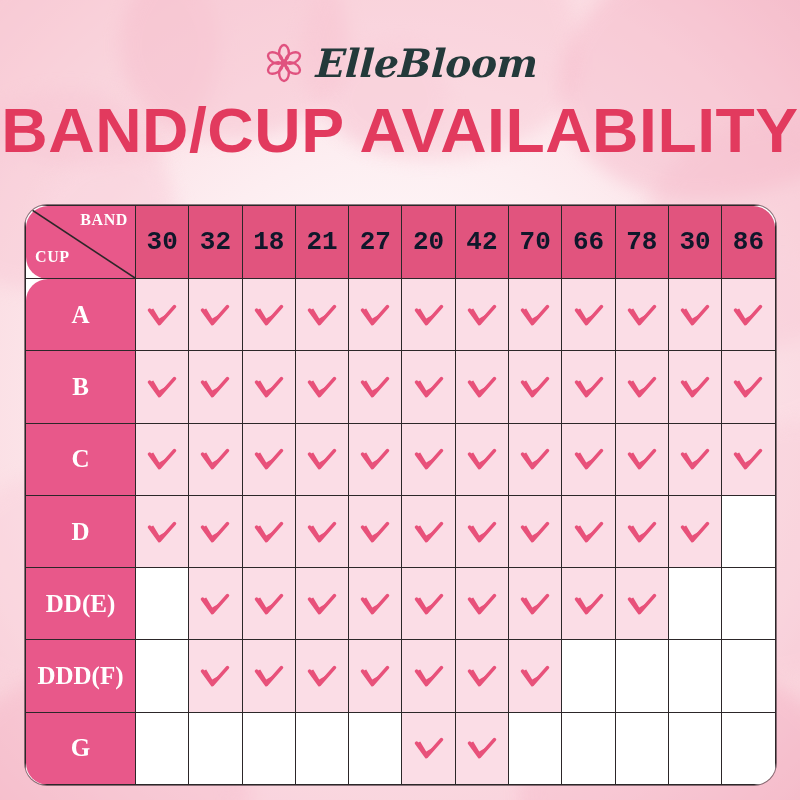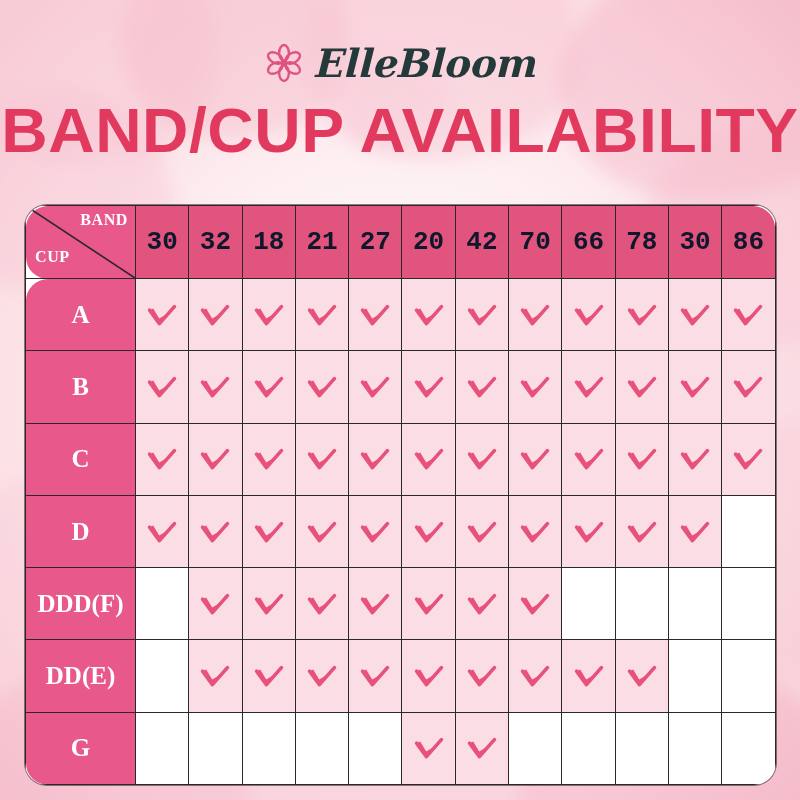--- a/index.html
+++ b/index.html
@@ -548,20 +548,80 @@
           </td>
           <td class="cell on">
             <svg class="check" viewBox="0 0 30 22">
               <path d="M2.6 6.2 L12.4 19.6 L27.4 2.6 L24.2 7.4 L12.2 14.6 L6.2 4.6 Z" fill="#e8517a"></path>
               <path d="M2.6 6.2 L12.4 19.6 L27.4 2.6" fill="none" stroke="#e8517a" stroke-width="3.6" stroke-linecap="round" stroke-linejoin="round"></path>
             </svg>
           </td>
           <td class="cell"></td>
         </tr>
         <tr>
+          <th class="cup-head">DD(E)</th>
+          <td class="cell"></td>
+          <td class="cell on">
+            <svg class="check" viewBox="0 0 30 22">
+              <path d="M2.6 6.2 L12.4 19.6 L27.4 2.6 L24.2 7.4 L12.2 14.6 L6.2 4.6 Z" fill="#e8517a"></path>
+              <path d="M2.6 6.2 L12.4 19.6 L27.4 2.6" fill="none" stroke="#e8517a" stroke-width="3.6" stroke-linecap="round" stroke-linejoin="round"></path>
+            </svg>
+          </td>
+          <td class="cell on">
+            <svg class="check" viewBox="0 0 30 22">
+              <path d="M2.6 6.2 L12.4 19.6 L27.4 2.6 L24.2 7.4 L12.2 14.6 L6.2 4.6 Z" fill="#e8517a"></path>
+              <path d="M2.6 6.2 L12.4 19.6 L27.4 2.6" fill="none" stroke="#e8517a" stroke-width="3.6" stroke-linecap="round" stroke-linejoin="round"></path>
+            </svg>
+          </td>
+          <td class="cell on">
+            <svg class="check" viewBox="0 0 30 22">
+              <path d="M2.6 6.2 L12.4 19.6 L27.4 2.6 L24.2 7.4 L12.2 14.6 L6.2 4.6 Z" fill="#e8517a"></path>
+              <path d="M2.6 6.2 L12.4 19.6 L27.4 2.6" fill="none" stroke="#e8517a" stroke-width="3.6" stroke-linecap="round" stroke-linejoin="round"></path>
+            </svg>
+          </td>
+          <td class="cell on">
+            <svg class="check" viewBox="0 0 30 22">
+              <path d="M2.6 6.2 L12.4 19.6 L27.4 2.6 L24.2 7.4 L12.2 14.6 L6.2 4.6 Z" fill="#e8517a"></path>
+              <path d="M2.6 6.2 L12.4 19.6 L27.4 2.6" fill="none" stroke="#e8517a" stroke-width="3.6" stroke-linecap="round" stroke-linejoin="round"></path>
+            </svg>
+          </td>
+          <td class="cell on">
+            <svg class="check" viewBox="0 0 30 22">
+              <path d="M2.6 6.2 L12.4 19.6 L27.4 2.6 L24.2 7.4 L12.2 14.6 L6.2 4.6 Z" fill="#e8517a"></path>
+              <path d="M2.6 6.2 L12.4 19.6 L27.4 2.6" fill="none" stroke="#e8517a" stroke-width="3.6" stroke-linecap="round" stroke-linejoin="round"></path>
+            </svg>
+          </td>
+          <td class="cell on">
+            <svg class="check" viewBox="0 0 30 22">
+              <path d="M2.6 6.2 L12.4 19.6 L27.4 2.6 L24.2 7.4 L12.2 14.6 L6.2 4.6 Z" fill="#e8517a"></path>
+              <path d="M2.6 6.2 L12.4 19.6 L27.4 2.6" fill="none" stroke="#e8517a" stroke-width="3.6" stroke-linecap="round" stroke-linejoin="round"></path>
+            </svg>
+          </td>
+          <td class="cell on">
+            <svg class="check" viewBox="0 0 30 22">
+              <path d="M2.6 6.2 L12.4 19.6 L27.4 2.6 L24.2 7.4 L12.2 14.6 L6.2 4.6 Z" fill="#e8517a"></path>
+              <path d="M2.6 6.2 L12.4 19.6 L27.4 2.6" fill="none" stroke="#e8517a" stroke-width="3.6" stroke-linecap="round" stroke-linejoin="round"></path>
+            </svg>
+          </td>
+          <td class="cell on">
+            <svg class="check" viewBox="0 0 30 22">
+              <path d="M2.6 6.2 L12.4 19.6 L27.4 2.6 L24.2 7.4 L12.2 14.6 L6.2 4.6 Z" fill="#e8517a"></path>
+              <path d="M2.6 6.2 L12.4 19.6 L27.4 2.6" fill="none" stroke="#e8517a" stroke-width="3.6" stroke-linecap="round" stroke-linejoin="round"></path>
+            </svg>
+          </td>
+          <td class="cell on">
+            <svg class="check" viewBox="0 0 30 22">
+              <path d="M2.6 6.2 L12.4 19.6 L27.4 2.6 L24.2 7.4 L12.2 14.6 L6.2 4.6 Z" fill="#e8517a"></path>
+              <path d="M2.6 6.2 L12.4 19.6 L27.4 2.6" fill="none" stroke="#e8517a" stroke-width="3.6" stroke-linecap="round" stroke-linejoin="round"></path>
+            </svg>
+          </td>
+          <td class="cell"></td>
+          <td class="cell"></td>
+        </tr>
+        <tr>
           <th class="cup-head">DDD(F)</th>
           <td class="cell"></td>
           <td class="cell on">
             <svg class="check" viewBox="0 0 30 22">
               <path d="M2.6 6.2 L12.4 19.6 L27.4 2.6 L24.2 7.4 L12.2 14.6 L6.2 4.6 Z" fill="#e8517a"></path>
               <path d="M2.6 6.2 L12.4 19.6 L27.4 2.6" fill="none" stroke="#e8517a" stroke-width="3.6" stroke-linecap="round" stroke-linejoin="round"></path>
             </svg>
           </td>
           <td class="cell on">
             <svg class="check" viewBox="0 0 30 22">
@@ -594,80 +654,20 @@
             </svg>
           </td>
           <td class="cell on">
             <svg class="check" viewBox="0 0 30 22">
               <path d="M2.6 6.2 L12.4 19.6 L27.4 2.6 L24.2 7.4 L12.2 14.6 L6.2 4.6 Z" fill="#e8517a"></path>
               <path d="M2.6 6.2 L12.4 19.6 L27.4 2.6" fill="none" stroke="#e8517a" stroke-width="3.6" stroke-linecap="round" stroke-linejoin="round"></path>
             </svg>
           </td>
           <td class="cell"></td>
           <td class="cell"></td>
-          <td class="cell"></td>
-          <td class="cell"></td>
-        </tr>
-        <tr>
-          <th class="cup-head">DD(E)</th>
-          <td class="cell"></td>
-          <td class="cell on">
-            <svg class="check" viewBox="0 0 30 22">
-              <path d="M2.6 6.2 L12.4 19.6 L27.4 2.6 L24.2 7.4 L12.2 14.6 L6.2 4.6 Z" fill="#e8517a"></path>
-              <path d="M2.6 6.2 L12.4 19.6 L27.4 2.6" fill="none" stroke="#e8517a" stroke-width="3.6" stroke-linecap="round" stroke-linejoin="round"></path>
-            </svg>
-          </td>
-          <td class="cell on">
-            <svg class="check" viewBox="0 0 30 22">
-              <path d="M2.6 6.2 L12.4 19.6 L27.4 2.6 L24.2 7.4 L12.2 14.6 L6.2 4.6 Z" fill="#e8517a"></path>
-              <path d="M2.6 6.2 L12.4 19.6 L27.4 2.6" fill="none" stroke="#e8517a" stroke-width="3.6" stroke-linecap="round" stroke-linejoin="round"></path>
-            </svg>
-          </td>
-          <td class="cell on">
-            <svg class="check" viewBox="0 0 30 22">
-              <path d="M2.6 6.2 L12.4 19.6 L27.4 2.6 L24.2 7.4 L12.2 14.6 L6.2 4.6 Z" fill="#e8517a"></path>
-              <path d="M2.6 6.2 L12.4 19.6 L27.4 2.6" fill="none" stroke="#e8517a" stroke-width="3.6" stroke-linecap="round" stroke-linejoin="round"></path>
-            </svg>
-          </td>
-          <td class="cell on">
-            <svg class="check" viewBox="0 0 30 22">
-              <path d="M2.6 6.2 L12.4 19.6 L27.4 2.6 L24.2 7.4 L12.2 14.6 L6.2 4.6 Z" fill="#e8517a"></path>
-              <path d="M2.6 6.2 L12.4 19.6 L27.4 2.6" fill="none" stroke="#e8517a" stroke-width="3.6" stroke-linecap="round" stroke-linejoin="round"></path>
-            </svg>
-          </td>
-          <td class="cell on">
-            <svg class="check" viewBox="0 0 30 22">
-              <path d="M2.6 6.2 L12.4 19.6 L27.4 2.6 L24.2 7.4 L12.2 14.6 L6.2 4.6 Z" fill="#e8517a"></path>
-              <path d="M2.6 6.2 L12.4 19.6 L27.4 2.6" fill="none" stroke="#e8517a" stroke-width="3.6" stroke-linecap="round" stroke-linejoin="round"></path>
-            </svg>
-          </td>
-          <td class="cell on">
-            <svg class="check" viewBox="0 0 30 22">
-              <path d="M2.6 6.2 L12.4 19.6 L27.4 2.6 L24.2 7.4 L12.2 14.6 L6.2 4.6 Z" fill="#e8517a"></path>
-              <path d="M2.6 6.2 L12.4 19.6 L27.4 2.6" fill="none" stroke="#e8517a" stroke-width="3.6" stroke-linecap="round" stroke-linejoin="round"></path>
-            </svg>
-          </td>
-          <td class="cell on">
-            <svg class="check" viewBox="0 0 30 22">
-              <path d="M2.6 6.2 L12.4 19.6 L27.4 2.6 L24.2 7.4 L12.2 14.6 L6.2 4.6 Z" fill="#e8517a"></path>
-              <path d="M2.6 6.2 L12.4 19.6 L27.4 2.6" fill="none" stroke="#e8517a" stroke-width="3.6" stroke-linecap="round" stroke-linejoin="round"></path>
-            </svg>
-          </td>
-          <td class="cell on">
-            <svg class="check" viewBox="0 0 30 22">
-              <path d="M2.6 6.2 L12.4 19.6 L27.4 2.6 L24.2 7.4 L12.2 14.6 L6.2 4.6 Z" fill="#e8517a"></path>
-              <path d="M2.6 6.2 L12.4 19.6 L27.4 2.6" fill="none" stroke="#e8517a" stroke-width="3.6" stroke-linecap="round" stroke-linejoin="round"></path>
-            </svg>
-          </td>
-          <td class="cell on">
-            <svg class="check" viewBox="0 0 30 22">
-              <path d="M2.6 6.2 L12.4 19.6 L27.4 2.6 L24.2 7.4 L12.2 14.6 L6.2 4.6 Z" fill="#e8517a"></path>
-              <path d="M2.6 6.2 L12.4 19.6 L27.4 2.6" fill="none" stroke="#e8517a" stroke-width="3.6" stroke-linecap="round" stroke-linejoin="round"></path>
-            </svg>
-          </td>
           <td class="cell"></td>
           <td class="cell"></td>
         </tr>
         <tr>
           <th class="cup-head">G</th>
           <td class="cell"></td>
           <td class="cell"></td>
           <td class="cell"></td>
           <td class="cell"></td>
           <td class="cell"></td>

